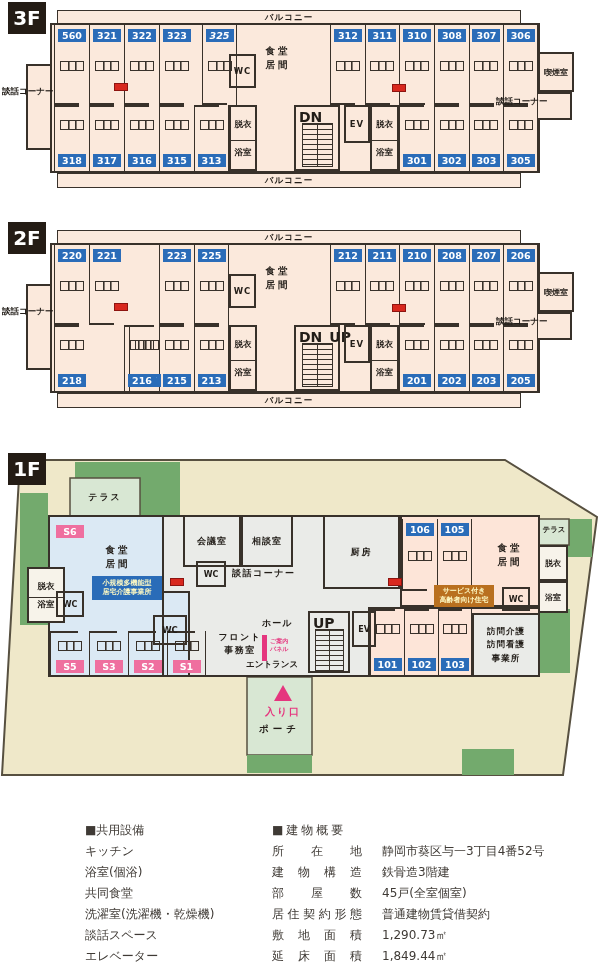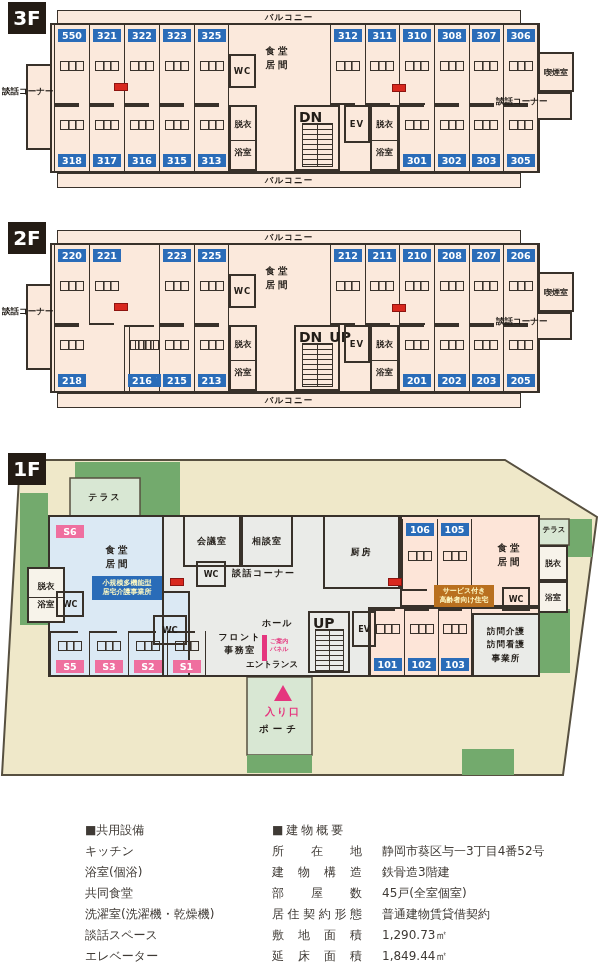--- a/index.html
+++ b/index.html
@@ -157,39 +157,39 @@
       </div>
     <div class="fu-bay-left"></div>
     <div class="fu-body"></div>
     <div class="fu-smoke">喫煙室</div>
     <div class="fu-bay-right"></div>
     <span class="talk-label fu-talk-left">談話コーナー</span>
     <span class="talk-label fu-talk-right">談話コーナー</span>
     <div class="room-group fu-rooms-tl">
         <div class="room-cell" style="left: 0px; width: 35px;">
           <div class="wall-stub" style="bottom: 0px;"></div>
-          <span class="badge" style="top: 4px;">550</span>
+          <span class="badge" style="top: 4px;">560</span>
           <div class="bed" style="top: 45%;"></div>
         </div>
         <div class="room-cell" style="left: 35px; width: 35px;">
           <div class="wall-stub" style="bottom: 0px;"></div>
           <span class="badge" style="top: 4px;">321</span>
           <div class="bed" style="top: 45%;"></div>
         </div>
         <div class="room-cell" style="left: 70px; width: 35px;">
           <div class="wall-stub" style="bottom: 0px;"></div>
           <span class="badge" style="top: 4px;">322</span>
           <div class="bed" style="top: 45%;"></div>
         </div>
         <div class="room-cell" style="left: 105px; width: 35px;">
           <div class="wall-stub" style="bottom: 0px;"></div>
           <span class="badge" style="top: 4px;">323</span>
           <div class="bed" style="top: 45%;"></div>
         </div>
-        <div class="room-cell last" style="left: 140px; width: 35px;">
+        <div class="room-cell last" style="left: 148px; width: 35px; font-style: italic;">
           <div class="wall-stub" style="bottom: 0px;"></div>
           <span class="badge" style="top: 4px;">325</span>
           <div class="bed" style="top: 45%;"></div>
         </div>
       </div>
     <div class="room-group fu-rooms-tr">
         <div class="room-cell" style="left: 0px; width: 34.6667px;">
           <div class="wall-stub" style="bottom: 0px;"></div>
           <span class="badge" style="top: 4px;">312</span>
           <div class="bed" style="top: 45%;"></div>

